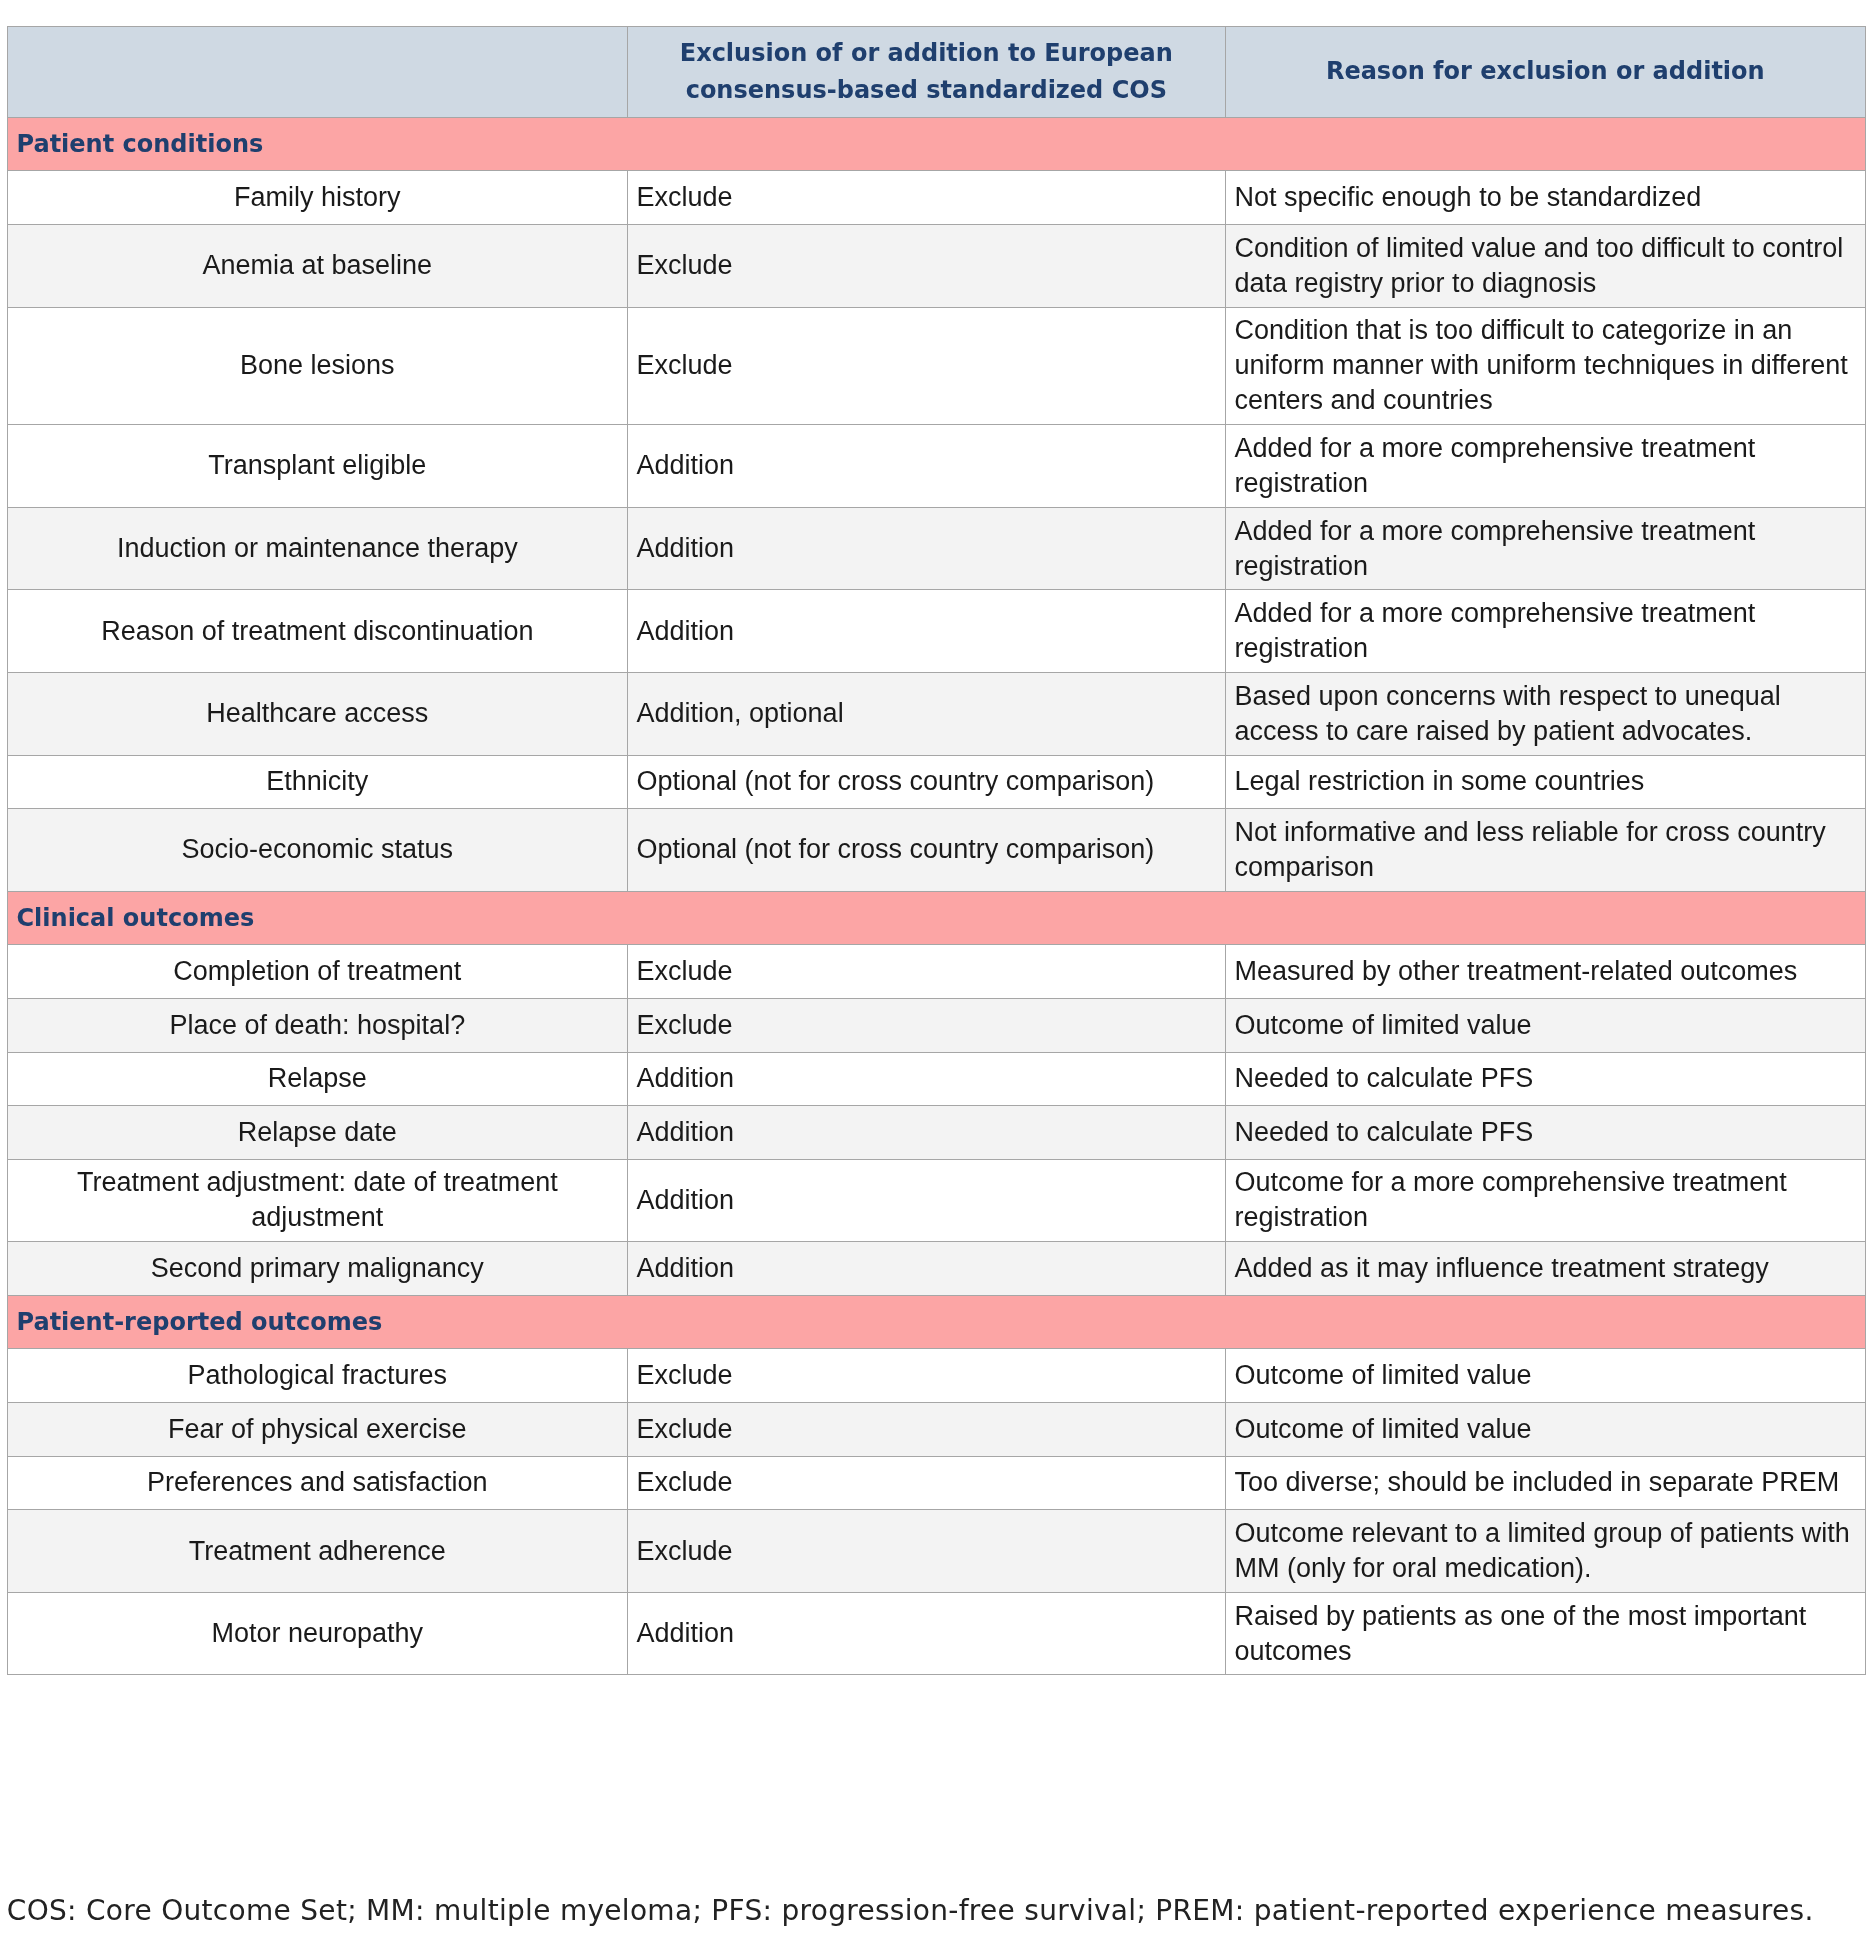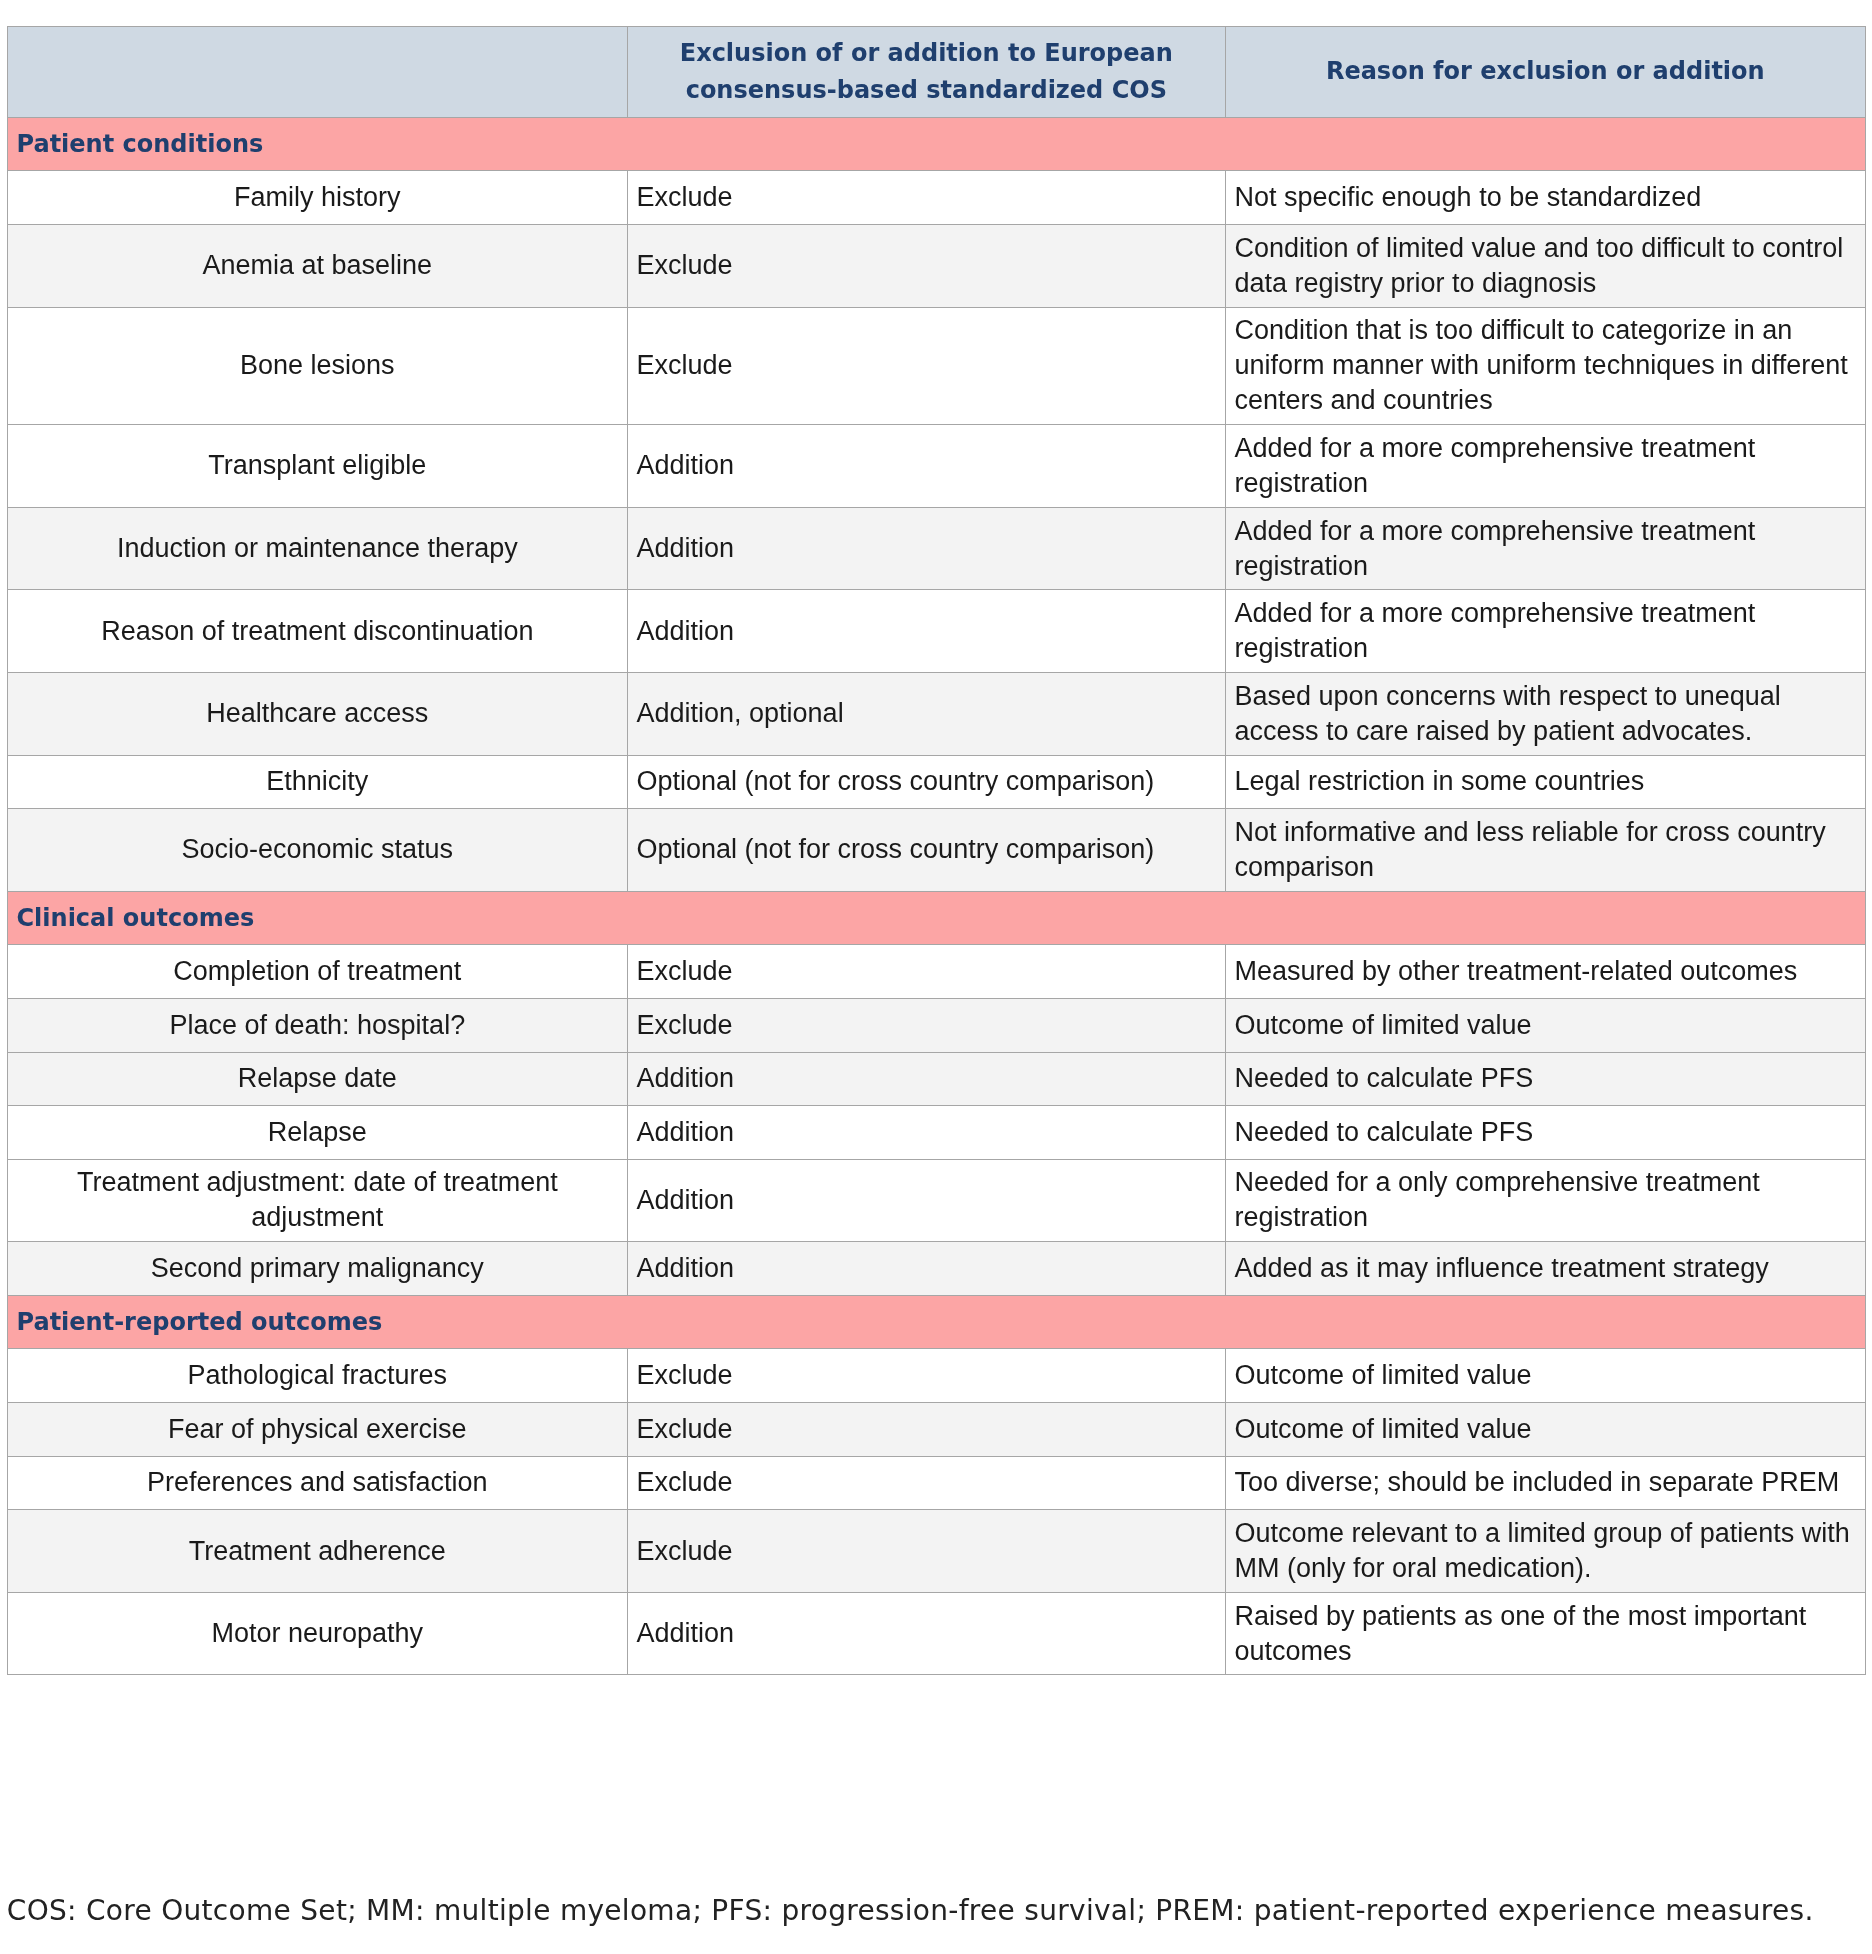--- a/index.html
+++ b/index.html
@@ -92,34 +92,34 @@
         <tr class="row">
           <td class="item">Completion of treatment</td>
           <td class="action">Exclude</td>
           <td class="reason">Measured by other treatment-related outcomes</td>
         </tr>
         <tr class="row alt">
           <td class="item">Place of death: hospital?</td>
           <td class="action">Exclude</td>
           <td class="reason">Outcome of limited value</td>
         </tr>
+        <tr class="row">
+          <td class="item">Relapse</td>
+          <td class="action">Addition</td>
+          <td class="reason">Needed to calculate PFS</td>
+        </tr>
         <tr class="row alt">
           <td class="item">Relapse date</td>
           <td class="action">Addition</td>
           <td class="reason">Needed to calculate PFS</td>
         </tr>
         <tr class="row">
-          <td class="item">Relapse</td>
-          <td class="action">Addition</td>
-          <td class="reason">Needed to calculate PFS</td>
-        </tr>
-        <tr class="row">
           <td class="item">Treatment adjustment: date of treatment adjustment</td>
           <td class="action">Addition</td>
-          <td class="reason">Needed for a only comprehensive treatment registration</td>
+          <td class="reason">Outcome for a more comprehensive treatment registration</td>
         </tr>
         <tr class="row alt">
           <td class="item">Second primary malignancy</td>
           <td class="action">Addition</td>
           <td class="reason">Added as it may influence treatment strategy</td>
         </tr>
         <tr class="section">
           <td colspan="3">Patient-reported outcomes</td>
         </tr>
         <tr class="row">

